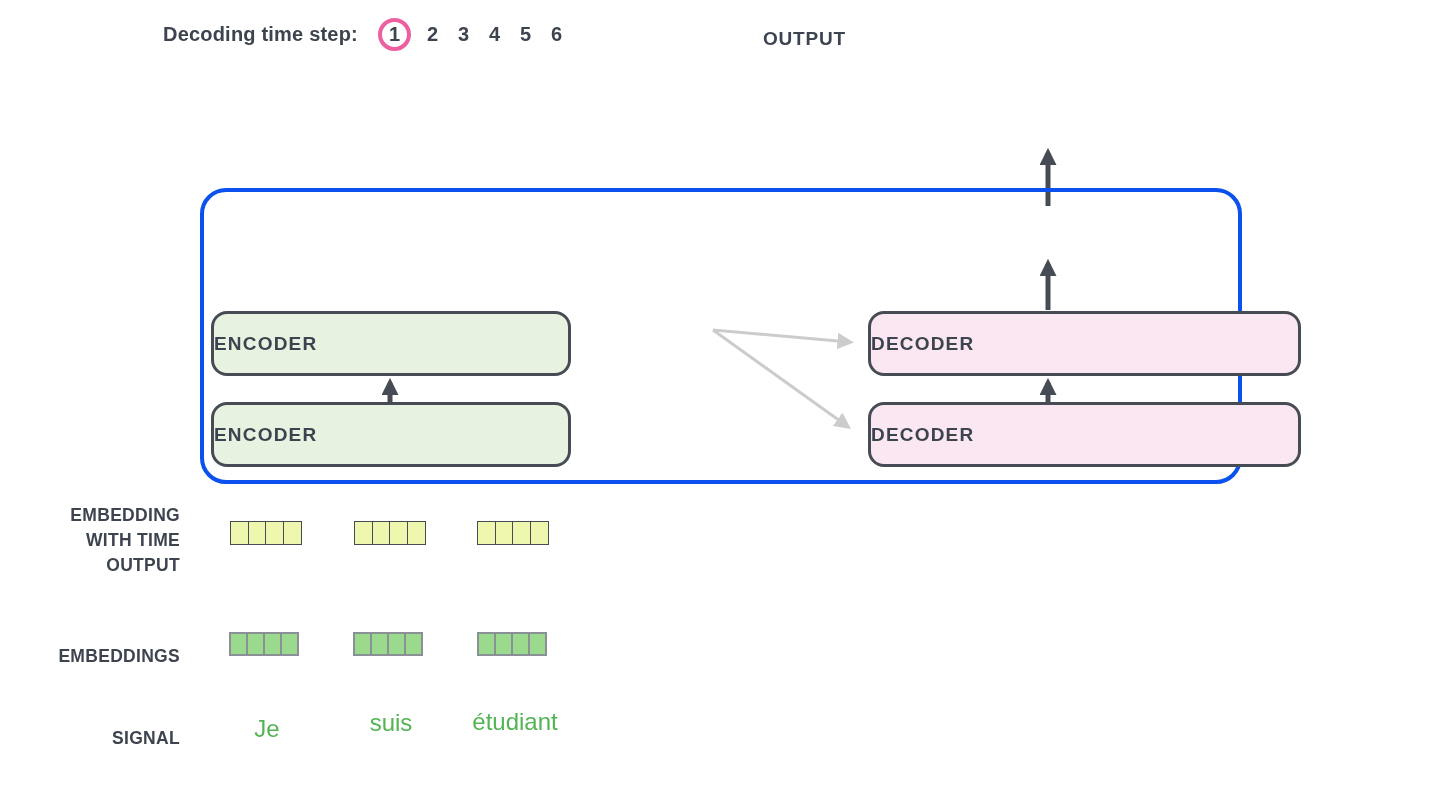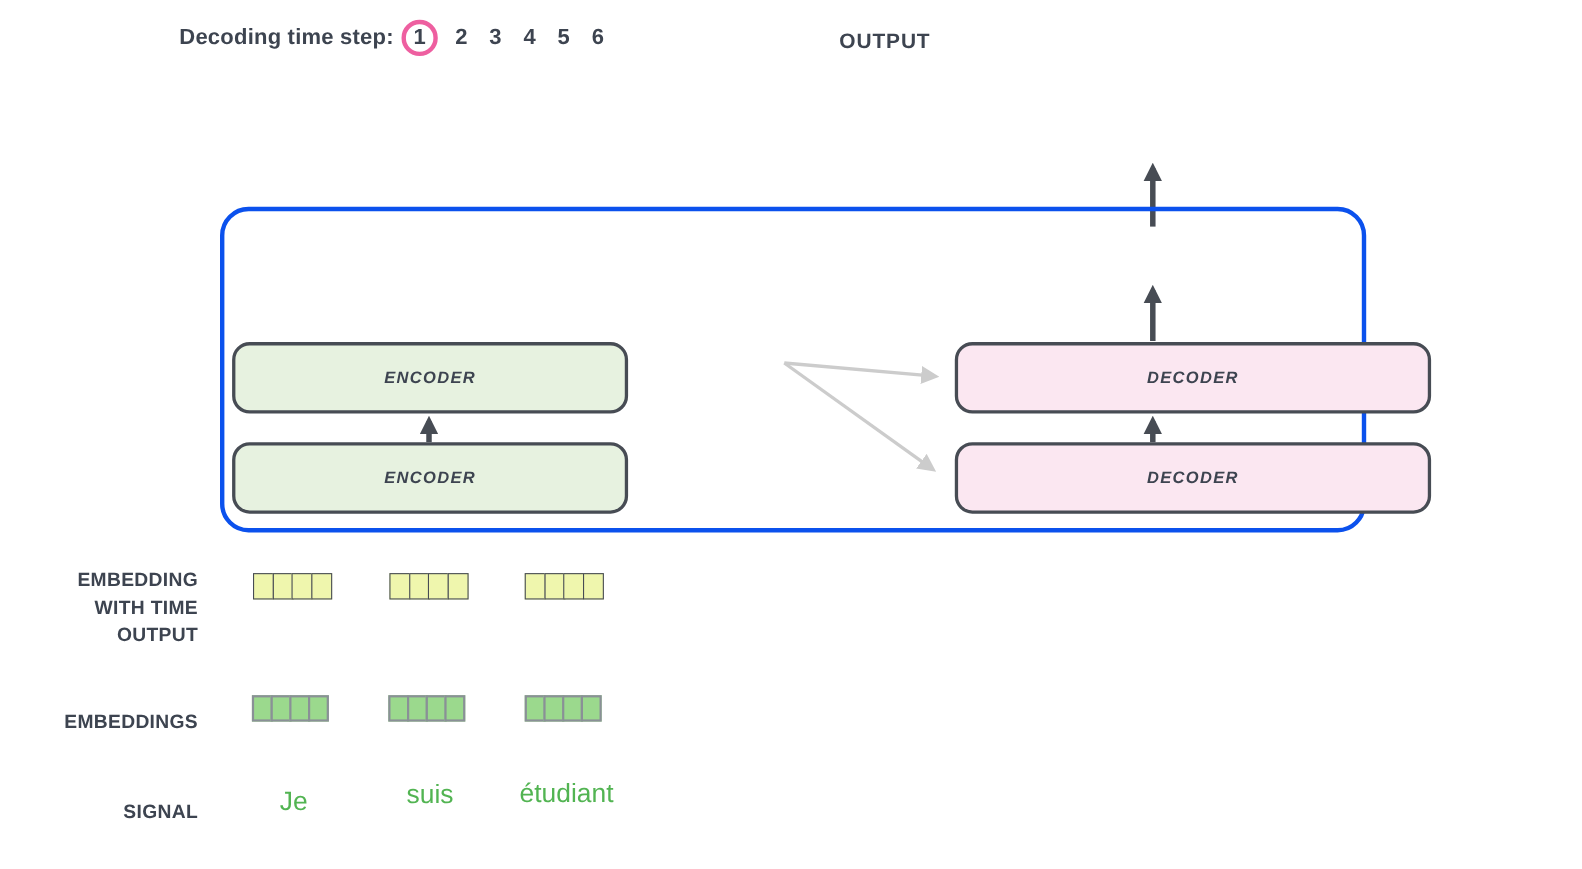--- a/index.html
+++ b/index.html
@@ -8,44 +8,44 @@
     --softmax-gradient-left:#f3c3ce; --softmax-gradient-right:#eaddf8;
     --time-signal-cell:#eff6ad; --embedding-cell:#9bd98d; --embedding-cell-border:#8a9097;
     --token-green:#52b452; --cross-arrow-gray:#cccccc;
   }
   *{margin:0;padding:0;box-sizing:border-box;}
   body{background:#fff;font-family:"Liberation Sans",sans-serif;}
   .canvas{position:relative;width:1438px;height:790px;background:#fff;overflow:hidden;}
 
   
   .header-steps{position:absolute;left:163px;top:18px;display:flex;align-items:center;color:var(--dark-text);font-weight:bold;font-size:20px;}
-  .hdr-label{margin-right:5px;letter-spacing:.2px;}
+  .hdr-label{margin-right:18px;letter-spacing:.2px;}
   .step{display:inline-flex;align-items:center;justify-content:center;margin-left:18px;min-width:13px;justify-content:center;}
   .step.active{width:33px;height:33px;border:4px solid var(--step-circle-pink);border-radius:50%;margin-left:2px;margin-right:-3px;}
   .output-label{position:absolute;left:763px;top:28px;font-size:19px;font-weight:bold;letter-spacing:.8px;color:var(--dark-text);}
 
   
   svg.arrows{position:absolute;left:0;top:0;pointer-events:none;}
   .dark-arrow{stroke:var(--box-border);stroke-width:5;}
   .gray-arrow{stroke:var(--cross-arrow-gray);stroke-width:3;}
   #dark-head path{fill:var(--box-border);}
   #gray-head path{fill:var(--cross-arrow-gray);}
 
   
   .blue-box{position:absolute;left:200px;top:188px;width:1042px;height:296px;border:4px solid var(--accent-blue);border-radius:26px;background:transparent;}
 
-  .block{position:absolute;display:flex;align-items:center;justify-content:center;border:3.5px solid var(--box-border);border-radius:16px;font-size:15px;font-weight:bold;letter-spacing:1.2px;color:var(--dark-text);font-style:italic;}
+  .block{position:absolute;display:flex;align-items:center;border:3.5px solid var(--box-border);border-radius:16px;font-size:19px;font-weight:bold;letter-spacing:1.2px;color:var(--dark-text);}
   .enc{background:var(--encoder-fill);left:211px;width:360px;height:65px;}
   .dec{background:var(--decoder-fill);left:868px;width:433px;height:65px;}
   .row-top{top:311px;} .row-bot{top:402px;}
   .pill{position:absolute;left:868px;top:206px;width:361px;height:46px;border:3.5px solid var(--box-border);border-radius:23px;display:flex;align-items:center;justify-content:center;font-size:19px;font-weight:bold;letter-spacing:.4px;color:var(--dark-text);background:linear-gradient(to right,var(--softmax-gradient-left),var(--softmax-gradient-right));}
 
   
   .side-label{position:absolute;left:30px;width:150px;text-align:right;color:var(--dark-text);font-weight:bold;font-size:17.5px;line-height:25px;letter-spacing:.3px;}
-  .lbl-time{top:503px;margin-top:12px;} .lbl-emb{top:634px;margin-top:10px;} .lbl-input{top:726px;}
+  .lbl-time{top:503px;} .lbl-emb{top:634px;margin-top:10px;} .lbl-input{top:726px;}
 
   
   .vec-group{position:absolute;display:flex;}
   .vec-time{top:521px;}
   .vec-time .cell{width:19px;height:24px;background:var(--time-signal-cell);border:1.5px solid var(--box-border);}
   .vec-time .cell + .cell{margin-left:-1.5px;}
   .vec-emb{top:632px;}
   .vec-emb .cell{width:19px;height:24px;background:var(--embedding-cell);border:2px solid var(--embedding-cell-border);}
   .vec-emb .cell + .cell{margin-left:-2px;}
 

